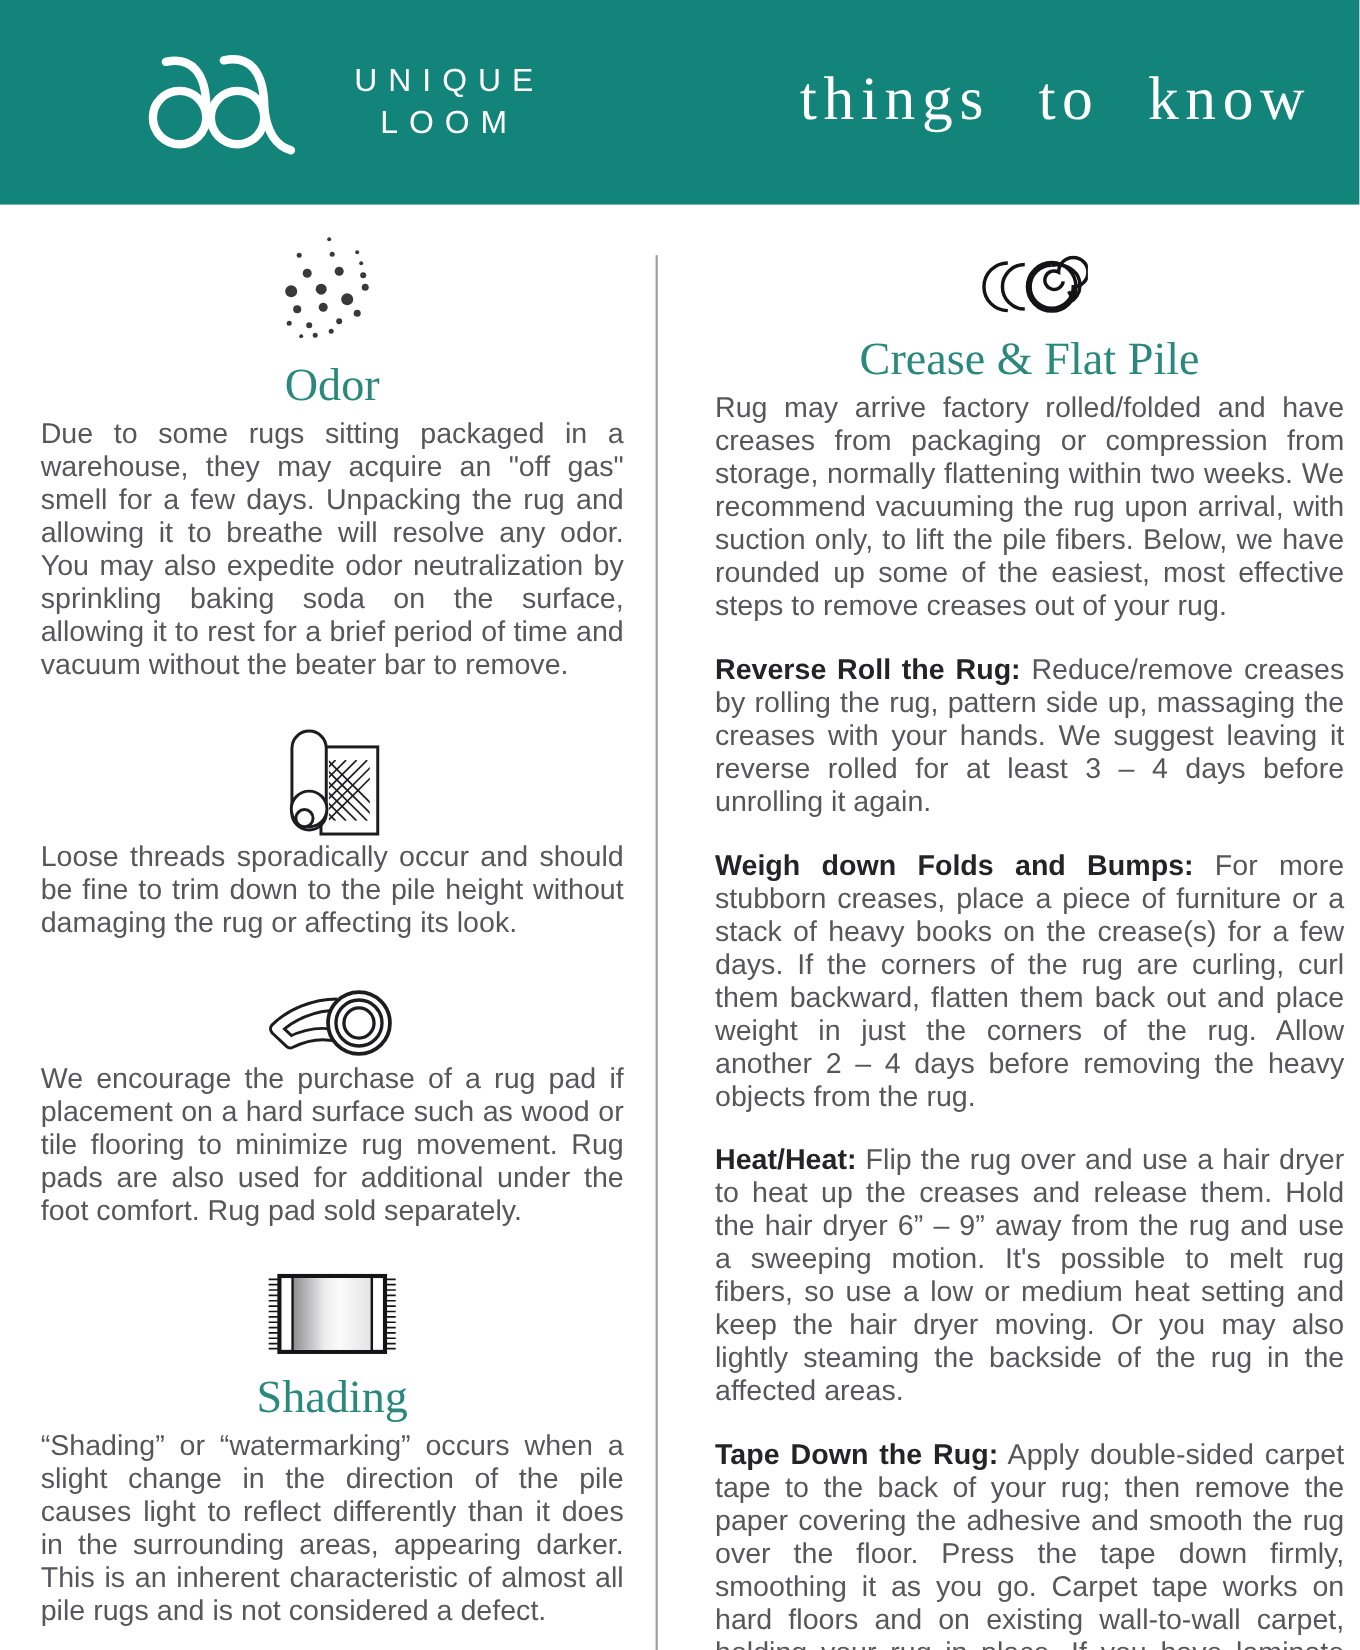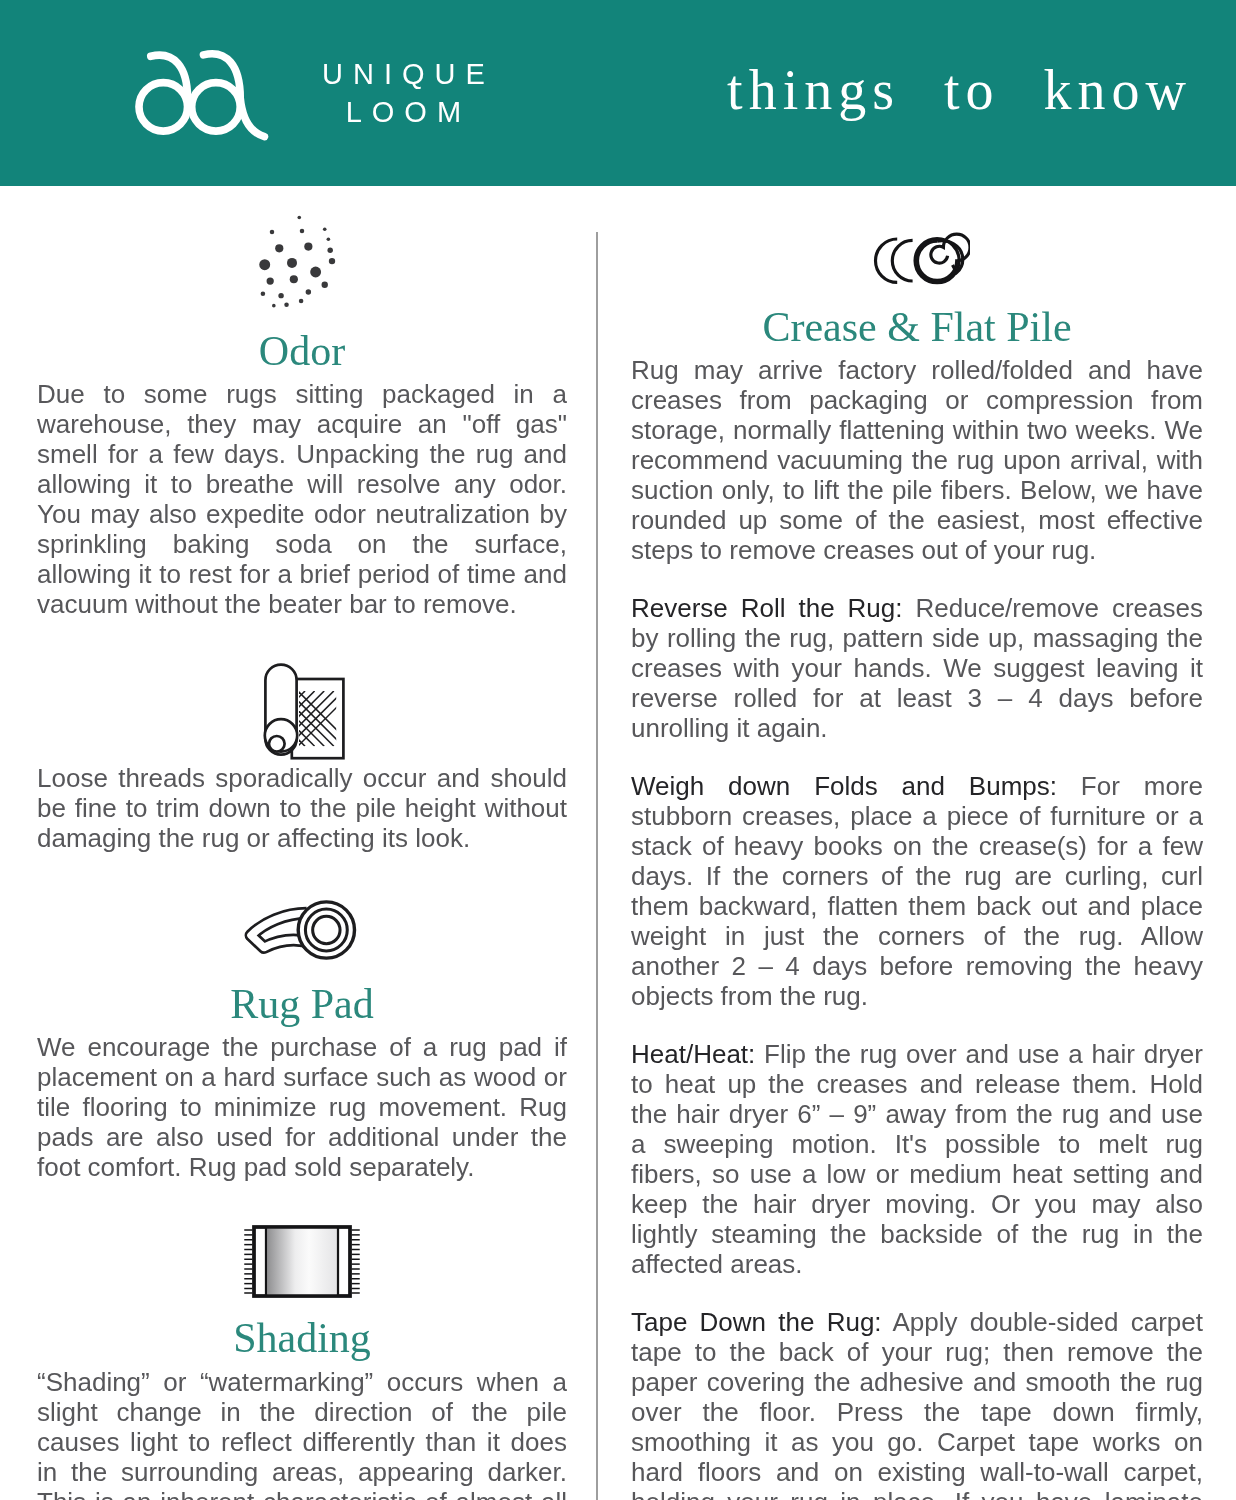--- a/index.html
+++ b/index.html
@@ -31,37 +31,37 @@
   .title{
     margin:0 0 0 auto;color:#fff;font-weight:400;
     font-family:"Liberation Serif","DejaVu Serif",serif;
     font-size:56px;letter-spacing:6px;word-spacing:24px;line-height:1;
     padding-bottom:6px;
   }
   
   .main{display:flex;align-items:stretch;padding-left:37px;height:1314px;}
   .col-left{width:530px;}
   .divider{width:2px;background:var(--divider-gray);margin-left:29px;margin-top:46px;}
-  .col-right{width:572px;margin-left:33px;}
+  .col-right{width:572px;margin-left:52px;}
   .section{text-align:center;}
   .section + .section{margin-top:16px;}
   .icon-wrap{line-height:0;}
   .col-left .icon-wrap{padding-top:26px;}
   .col-right .icon-wrap{padding-top:46px;}
   h2.heading{
     margin:16px 0 5px;font-weight:400;
     font-family:"Liberation Serif","DejaVu Serif",serif;
     font-size:42px;color:var(--heading-teal);line-height:1.1;
   }
   p.body{
     margin:0;text-align:justify;
     font-size:26px;line-height:30px;color:var(--body-gray);
   }
   p.tip{margin:28px 0 0;}
-  .tip-label{font-weight:400;color:var(--label-dark);}
+  .tip-label{font-weight:700;color:var(--label-dark);}
 </style>
 </head>
 <body>
 
 <div class="page">
 
   <header class="header">
     <svg class="logo" width="200" height="104" viewBox="0 0 210 150" fill="none" stroke="#ffffff" stroke-width="11" stroke-linecap="round">
       <circle cx="52" cy="95" r="35"></circle>
       <path d="M87 82 C 87 38 68 14 34 22"></path>
@@ -144,21 +144,20 @@
       <div class="section">
         <div class="icon-wrap">
           <svg width="122" height="70" viewBox="0 0 160 92">
             <path d="M86 24 C 58 24 30 36 13 53 L 30 69 C 52 58 74 57 93 63" stroke="#1d1d1f" stroke-width="17" fill="none" stroke-linejoin="round"></path>
             <path d="M86 24 C 58 24 30 36 13 53 L 30 69 C 52 58 74 57 93 63" stroke="#ffffff" stroke-width="10" fill="none" stroke-linejoin="round"></path>
             <circle cx="112" cy="46" r="37" fill="#fff" stroke="#1d1d1f" stroke-width="4.5"></circle>
             <circle cx="112" cy="46" r="27.5" fill="#fff" stroke="#1d1d1f" stroke-width="4"></circle>
             <circle cx="112" cy="46" r="18" fill="#fff" stroke="#1d1d1f" stroke-width="4"></circle>
           </svg>
         </div>
-        <h2 class="heading">Rug Pad</h2>
         <p class="body">We encourage the purchase of a rug pad if placement on a hard surface such as wood or tile flooring to minimize rug movement. Rug pads are also used for additional under the foot comfort. Rug pad sold separately.</p>
       </div>
 
       <div class="section">
         <div class="icon-wrap">
           <svg width="120" height="75" viewBox="0 0 160 100">
             <defs>
               <linearGradient id="shadeGrad" x1="0" y1="0" x2="1" y2="0">
                 <stop offset="0" stop-color="#8f8f91"></stop>
                 <stop offset="0.4" stop-color="#ededee"></stop>

